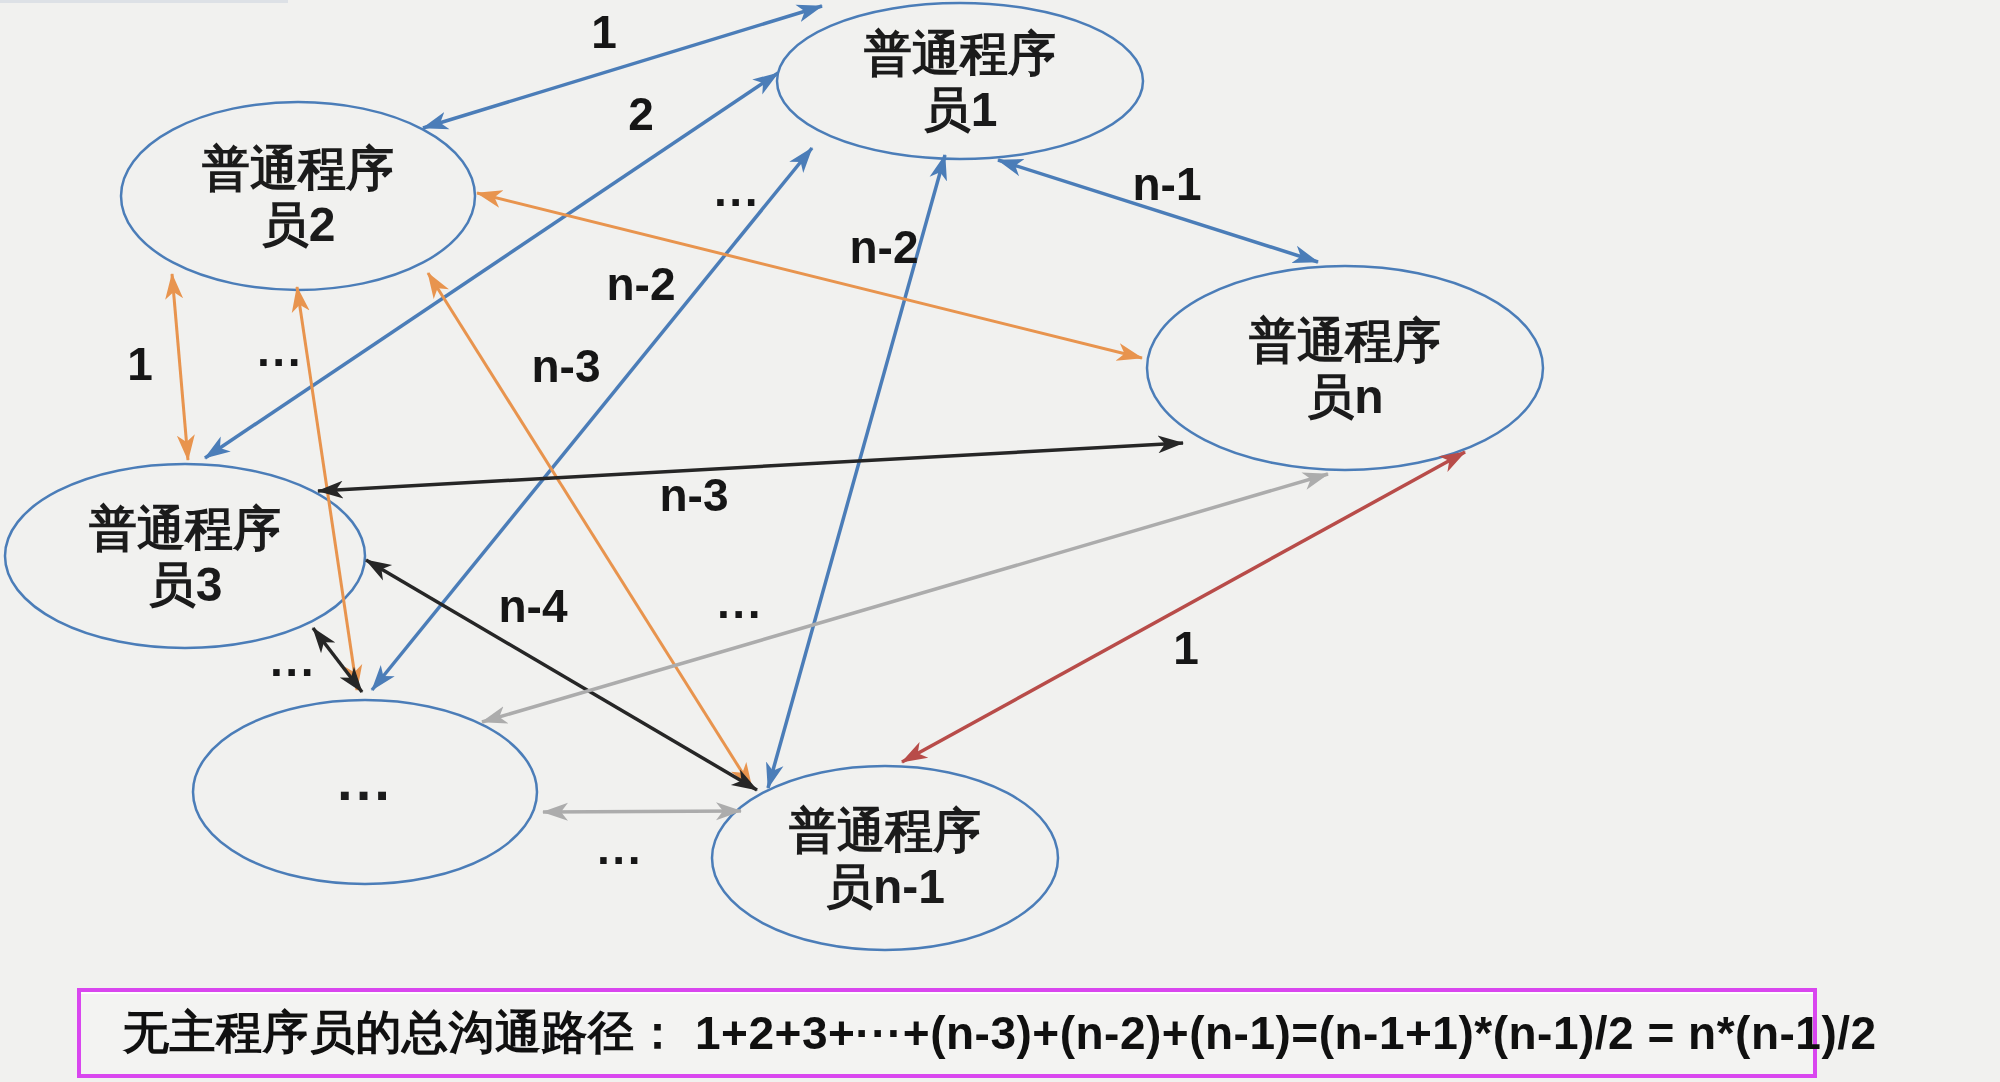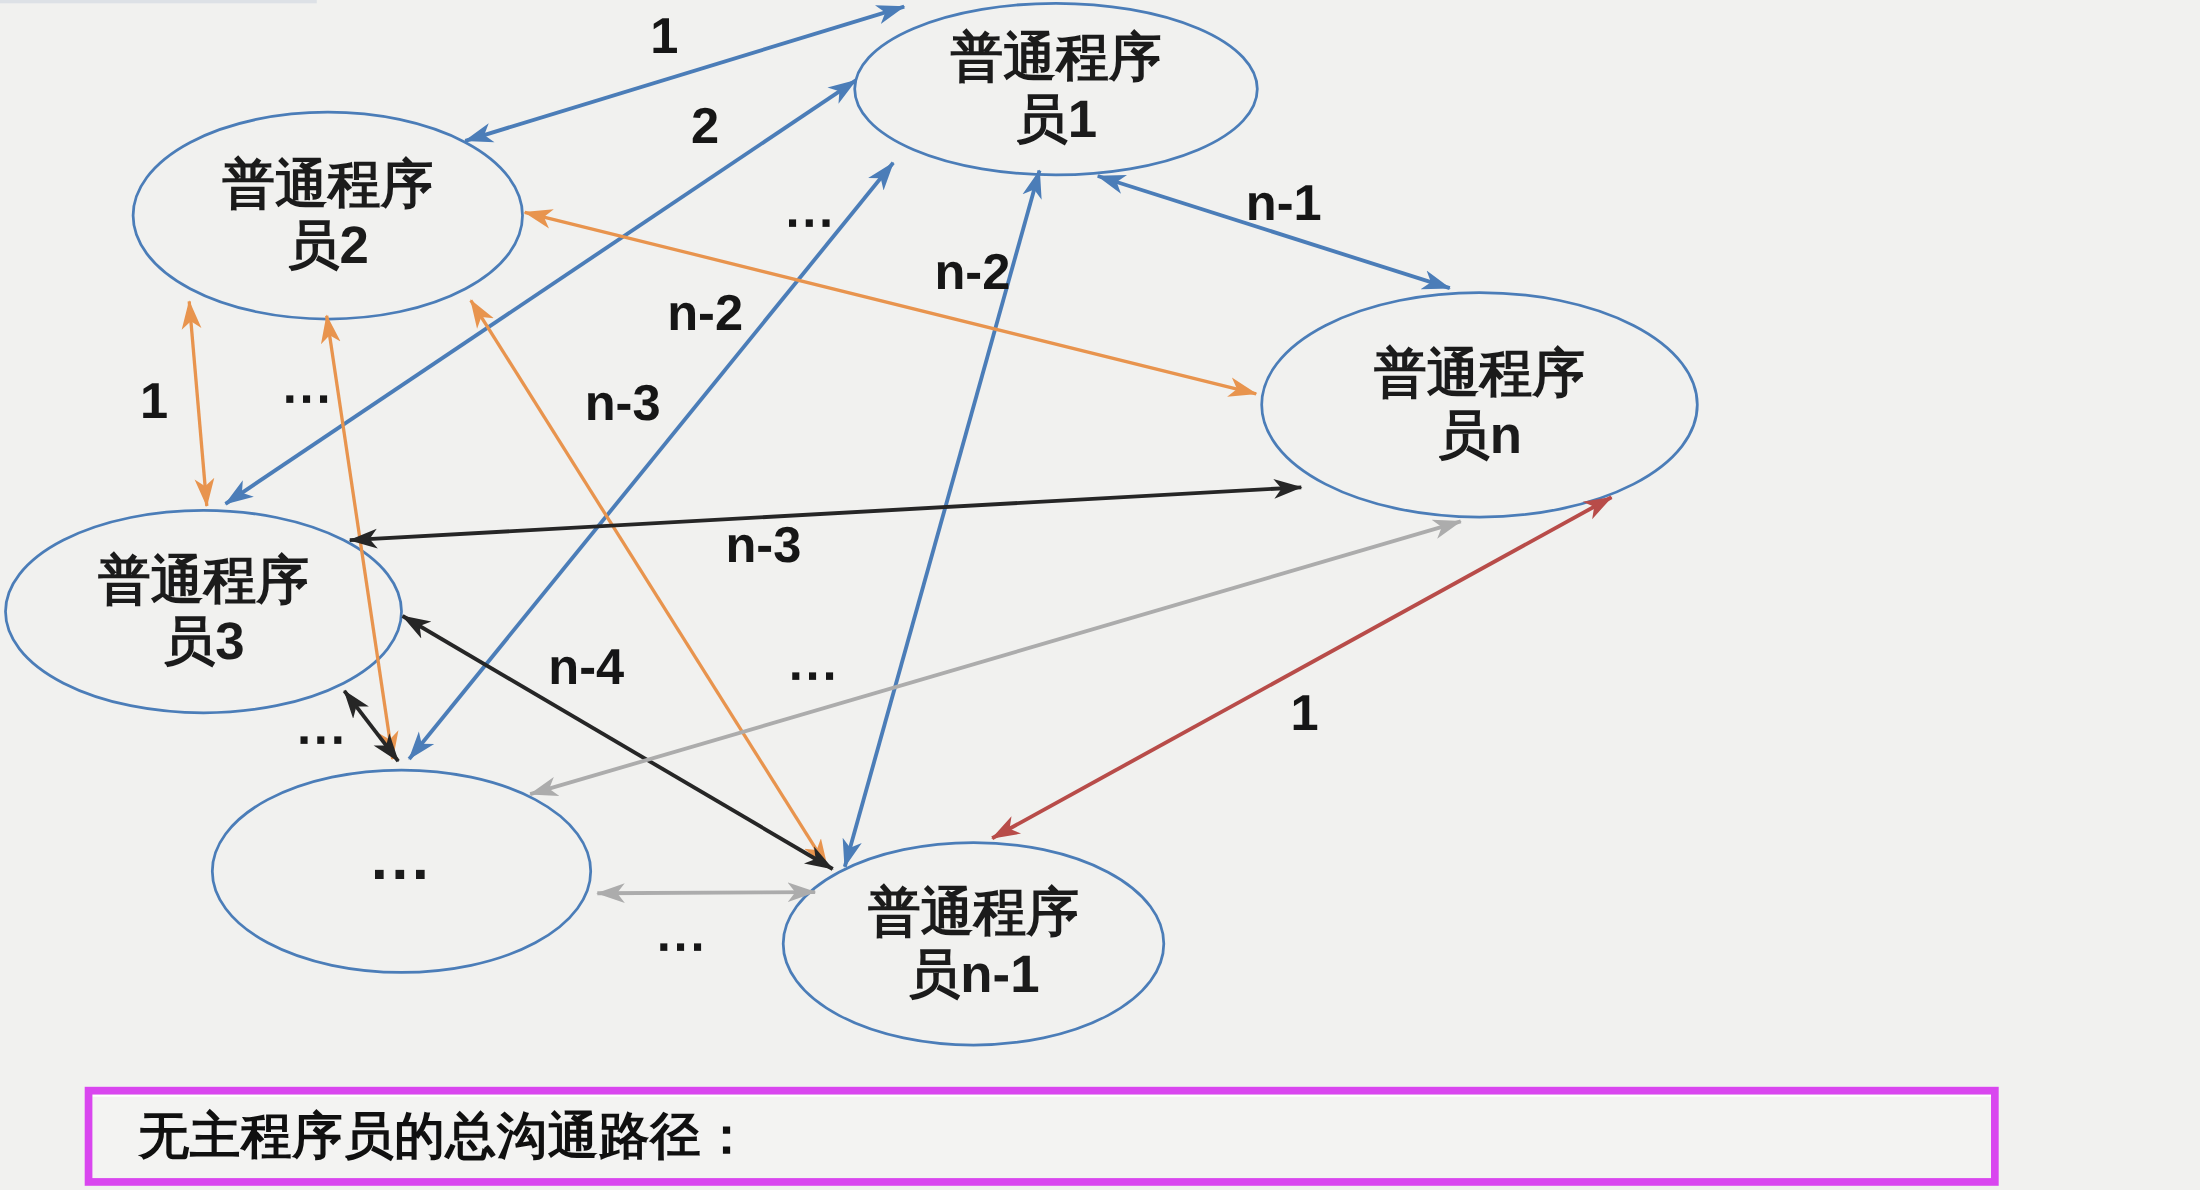--- a/index.html
+++ b/index.html
@@ -20,21 +20,21 @@
     font-family: "Liberation Sans", "DejaVu Sans", sans-serif;
     font-weight: 600;
     fill: #1b1b1b;
   }
   .formula-box {
     position: absolute;
     left: 77px; top: 988px;
     width: 1740px; height: 90px;
     box-sizing: border-box;
     background: #f3f3f2;
-    border: 7px solid #d946ef;
+    border: 4px solid #d946ef;
     box-shadow: inset 0 2px 0 rgba(255,255,255,0.9);
     display: flex;
     align-items: center;
     padding-left: 42px;
     white-space: nowrap;
     font-size: 46px;
     font-weight: 700;
     color: #101010;
     letter-spacing: 0.5px;
   }
@@ -127,14 +127,15 @@
       <text x="185" y="528" text-anchor="middle" dominant-baseline="central" font-size="48" class="node-label">普通程序</text>
       <text x="185" y="584" text-anchor="middle" dominant-baseline="central" font-size="48" class="node-label">员3</text>
       <text x="365" y="794" text-anchor="middle" dominant-baseline="central" font-size="56" class="node-label">···</text>
       <text x="885" y="830" text-anchor="middle" dominant-baseline="central" font-size="48" class="node-label">普通程序</text>
       <text x="885" y="886" text-anchor="middle" dominant-baseline="central" font-size="48" class="node-label">员n-1</text>
       <text x="1345" y="340" text-anchor="middle" dominant-baseline="central" font-size="48" class="node-label">普通程序</text>
       <text x="1345" y="396" text-anchor="middle" dominant-baseline="central" font-size="48" class="node-label">员n</text>
     </svg>
   <div class="formula-box">
     <span>无主程序员的总沟通路径：</span>
+    <span class="expr">1+2+3+···+(n-3)+(n-2)+(n-1)=(n-1+1)*(n-1)/2 = n*(n-1)/2</span>
   </div>
 </div>
 
 </body></html>

